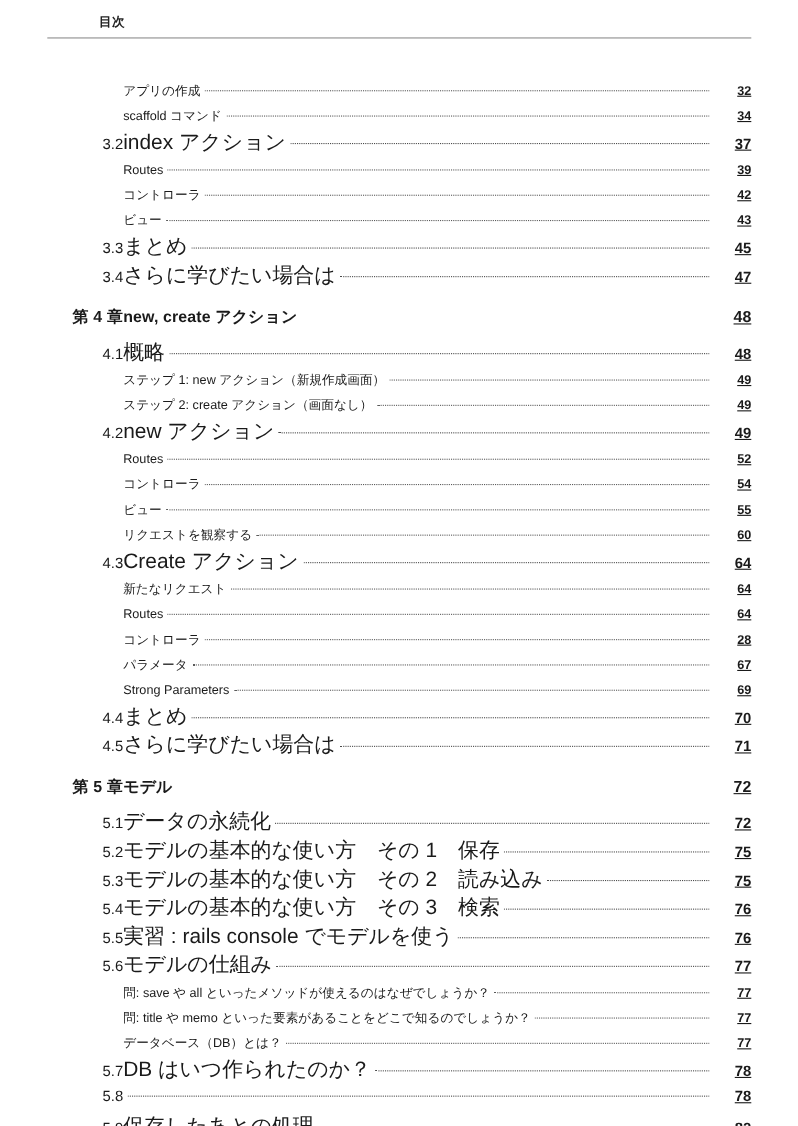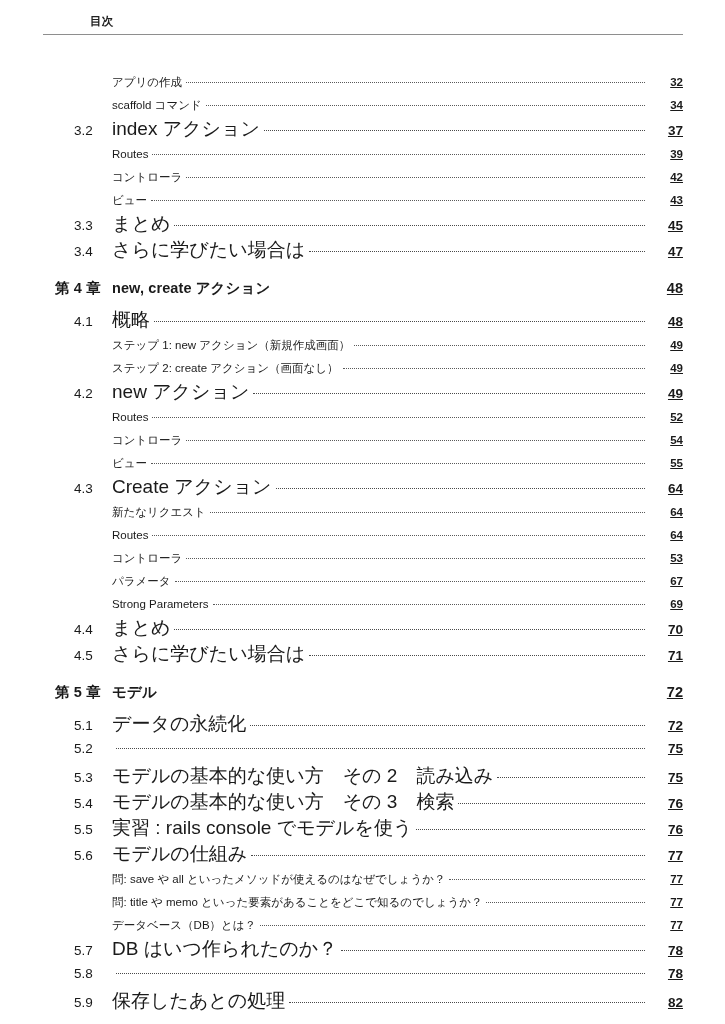--- a/index.html
+++ b/index.html
@@ -60,21 +60,21 @@
     align-items: baseline;
     width: 100%;
     box-sizing: border-box;
   }
 
   
   .num {
     flex: 0 0 auto;
     width: 69px;
     box-sizing: border-box;
-    text-align: center;
+    text-align: right;
     white-space: nowrap;
   }
   .title {
     flex: 0 0 auto;
     white-space: nowrap;
   }
   .leader {
     flex: 1 1 auto;
     min-width: 6px;
     position: relative;
@@ -267,20 +267,26 @@
         <span class="title">コントローラ</span>
         <span class="leader"></span>
         <span class="pageno">54</span>
       </div>
       <div class="row sub">
         <span class="num"></span>
         <span class="title">ビュー</span>
         <span class="leader"></span>
         <span class="pageno">55</span>
       </div>
+      <div class="row sub">
+        <span class="num"></span>
+        <span class="title">リクエストを観察する</span>
+        <span class="leader"></span>
+        <span class="pageno">60</span>
+      </div>
       <div class="row section">
         <span class="num">4.3</span>
         <span class="title">Create アクション</span>
         <span class="leader"></span>
         <span class="pageno">64</span>
       </div>
       <div class="row sub">
         <span class="num"></span>
         <span class="title">新たなリクエスト</span>
         <span class="leader"></span>
@@ -289,21 +295,21 @@
       <div class="row sub">
         <span class="num"></span>
         <span class="title">Routes</span>
         <span class="leader"></span>
         <span class="pageno">64</span>
       </div>
       <div class="row sub">
         <span class="num"></span>
         <span class="title">コントローラ</span>
         <span class="leader"></span>
-        <span class="pageno">53</span>
+        <span class="pageno">28</span>
       </div>
       <div class="row sub">
         <span class="num"></span>
         <span class="title">パラメータ</span>
         <span class="leader"></span>
         <span class="pageno">67</span>
       </div>
       <div class="row sub">
         <span class="num"></span>
         <span class="title">Strong Parameters</span>
@@ -329,20 +335,21 @@
         <span class="pageno">72</span>
       </div>
       <div class="row section after-chapter">
         <span class="num">5.1</span>
         <span class="title">データの永続化</span>
         <span class="leader"></span>
         <span class="pageno">72</span>
       </div>
       <div class="row section">
         <span class="num">5.2</span>
+        <span class="title">モデルの基本的な使い方　その 1　保存</span>
         <span class="leader"></span>
         <span class="pageno">75</span>
       </div>
       <div class="row section">
         <span class="num">5.3</span>
         <span class="title">モデルの基本的な使い方　その 2　読み込み</span>
         <span class="leader"></span>
         <span class="pageno">75</span>
       </div>
       <div class="row section">

